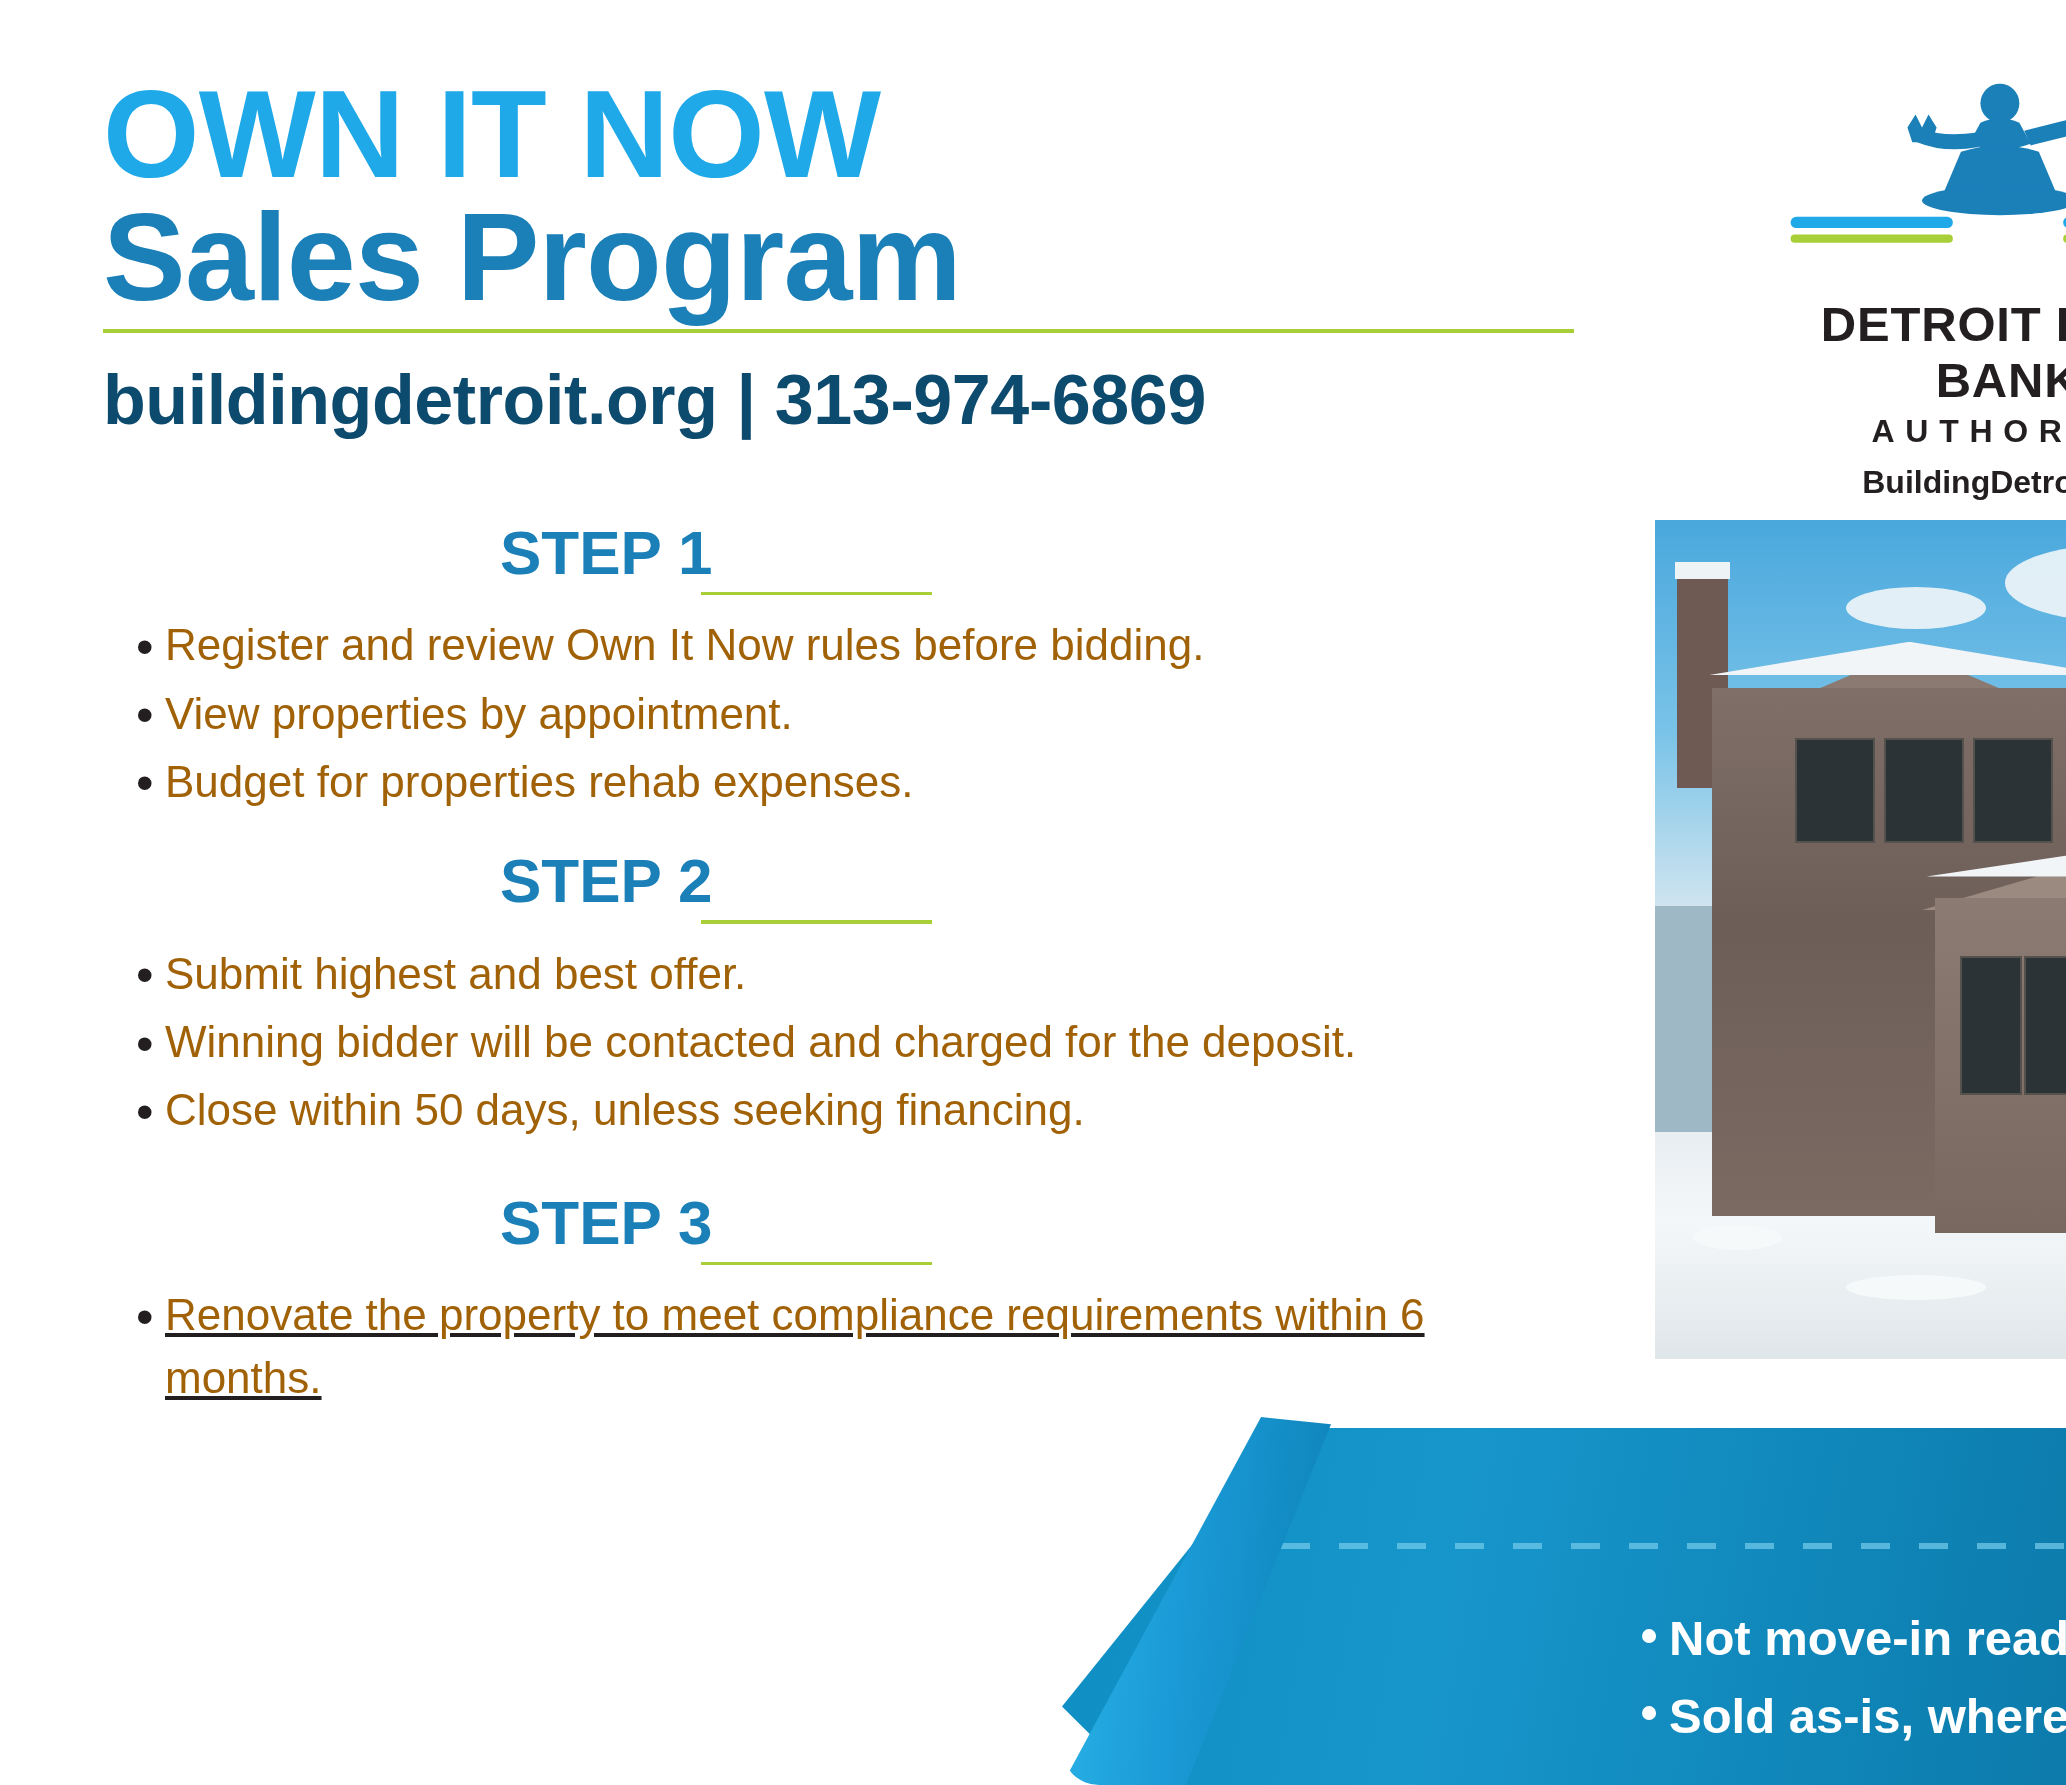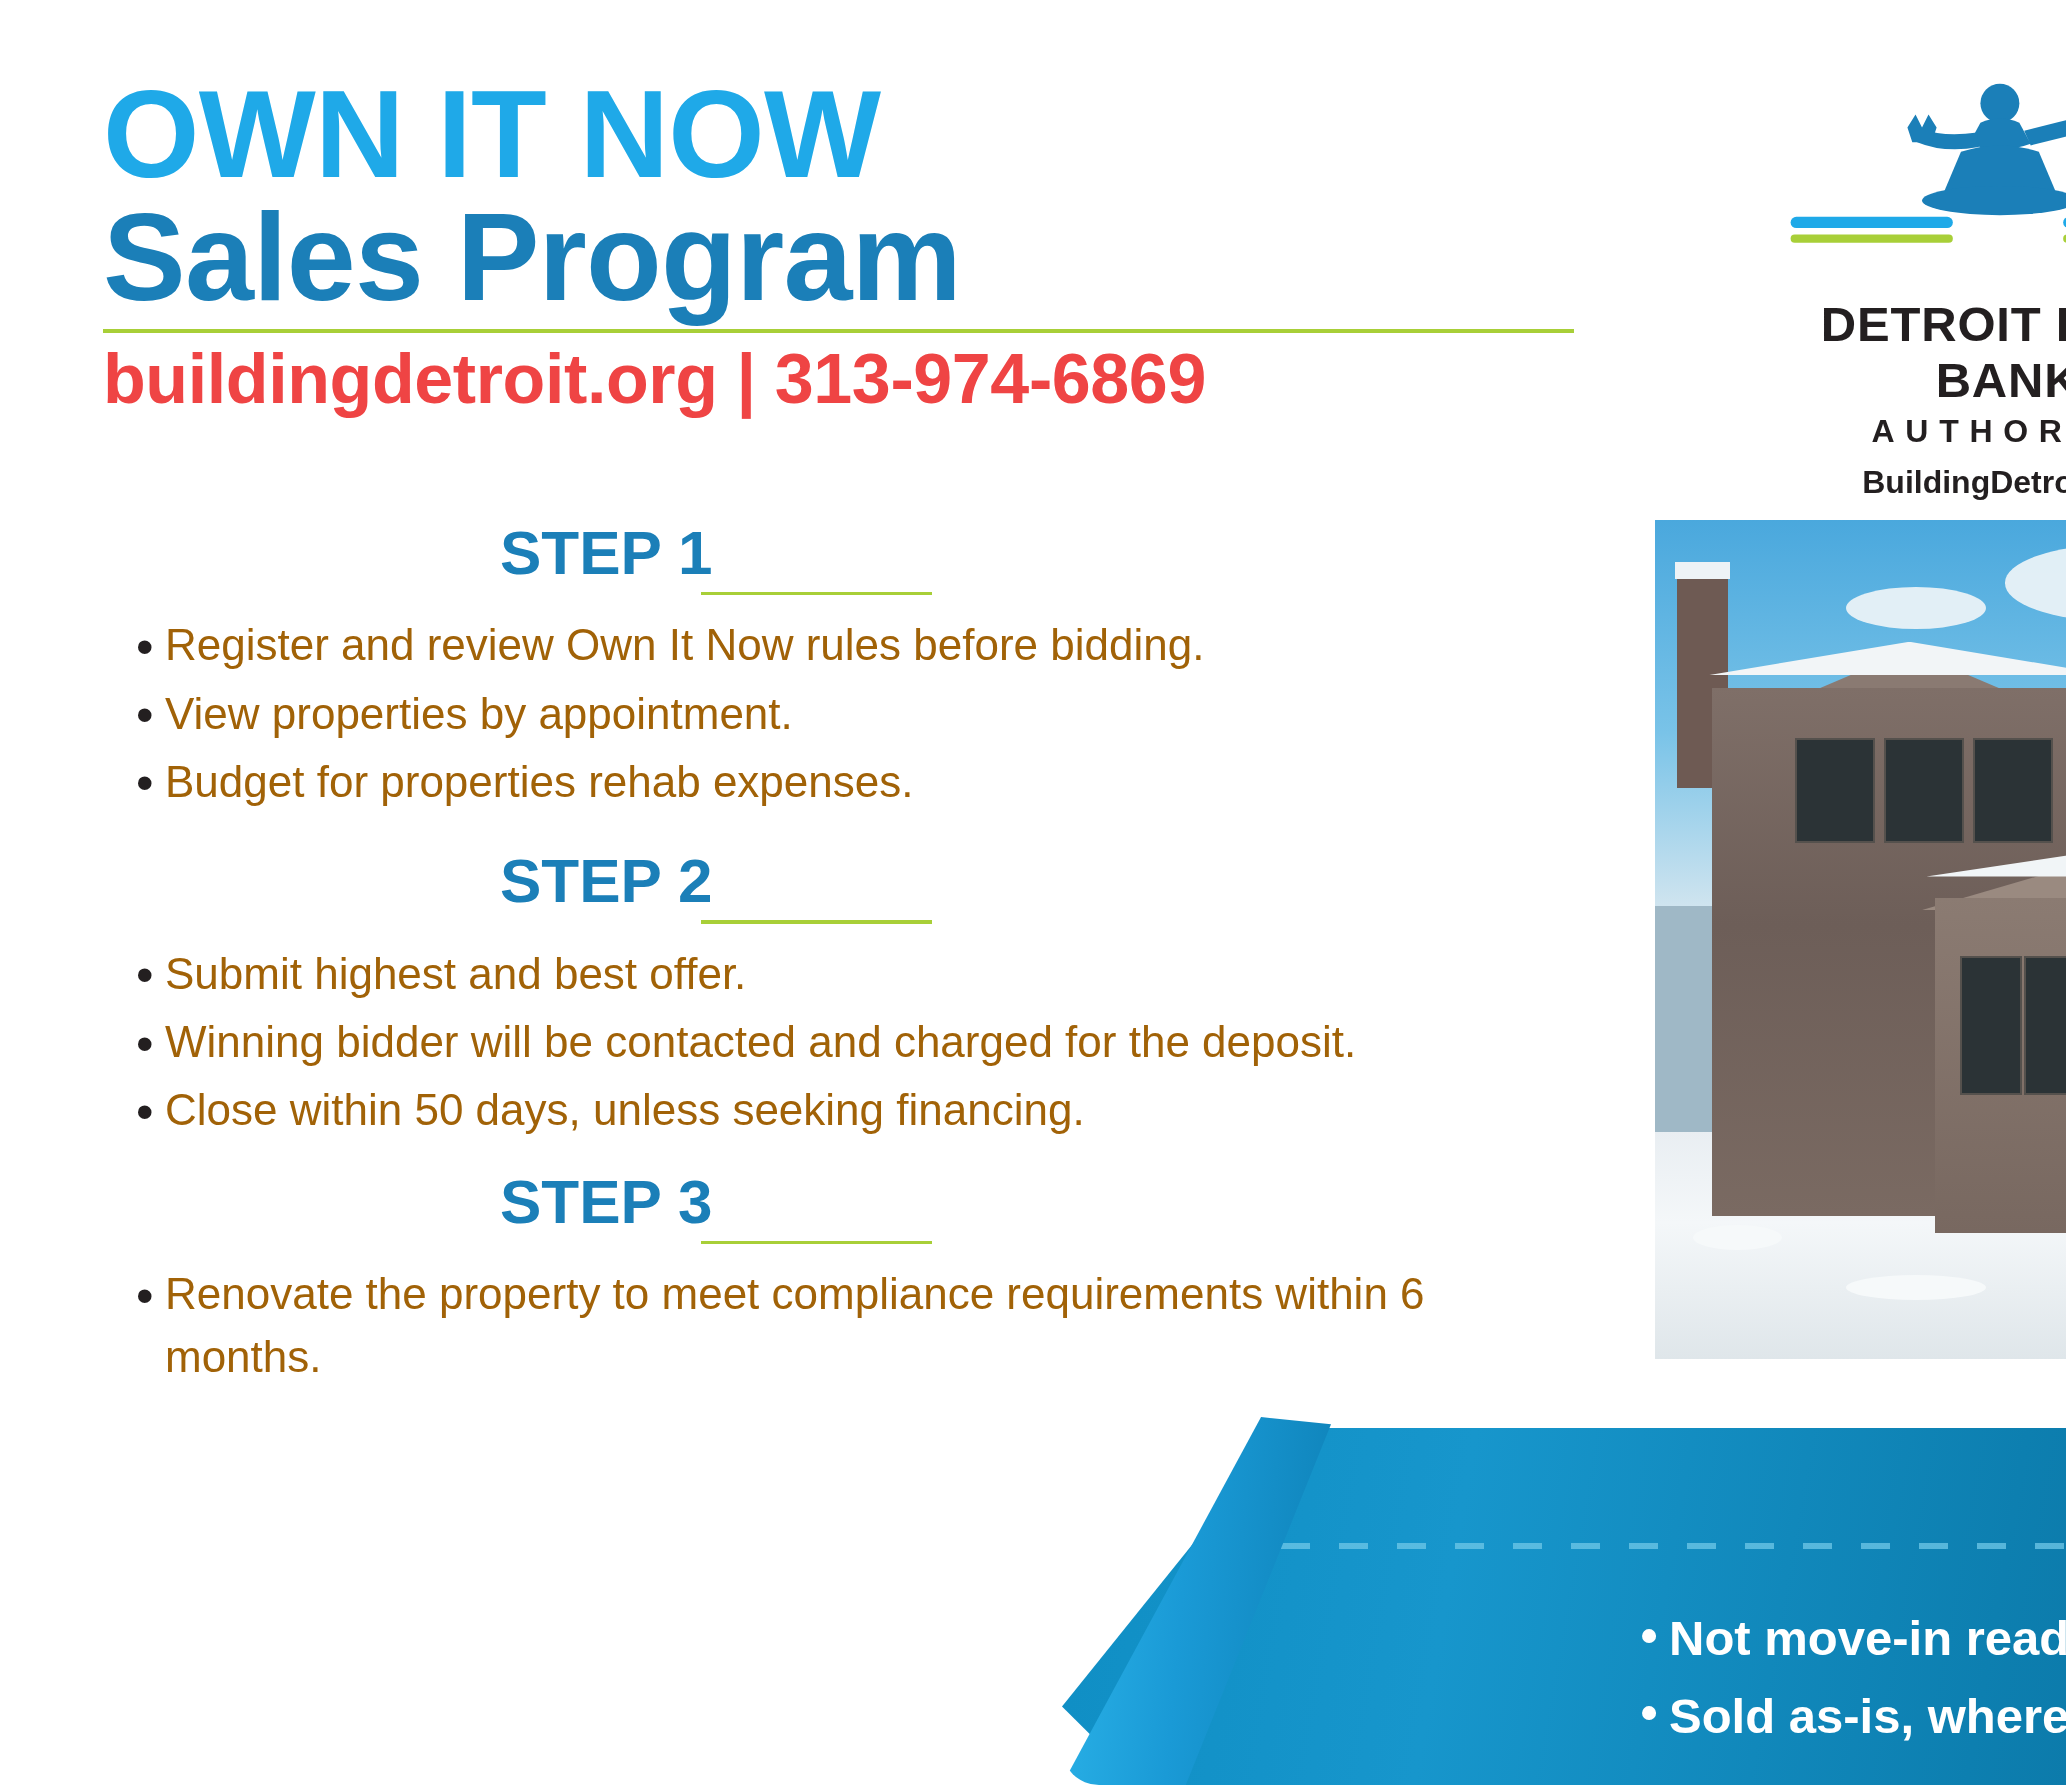--- a/index.html
+++ b/index.html
@@ -37,24 +37,24 @@
     color: #1b7fb8;
     letter-spacing: -0.8px;
   }
   .title-rule {
     margin-top: 9px;
     width: 1471px;
     height: 4.1px;
     background: #a8cf38;
   }
   .contact-line {
-    margin-top: 6px;
+    margin-top: 27px;
     font-size: 70px;
     font-weight: bold;
-    color: #ef4444;
+    color: #0c4a6e;
     letter-spacing: -0.4px;
   }
 
   
   .steps {
     position: absolute;
     left: 103px;
     top: 517px;
     width: 1426px;
   }
@@ -90,21 +90,21 @@
   }
   ul.bullets li::before {
     content: "•";
     position: absolute;
     left: 33px;
     top: -2.5px;
     font-size: 50px;
     color: #231f20;
   }
   .step-2 { margin-top: 32px; }
-  .step-3 { margin-top: 24px; }
+  .step-3 { margin-top: 45px; text-decoration: underline; }
 
   
   .logo-block {
     position: absolute;
     right: 116px;
     top: 74px;
     width: 512px;
     text-align: center;
   }
   .logo-mark {

